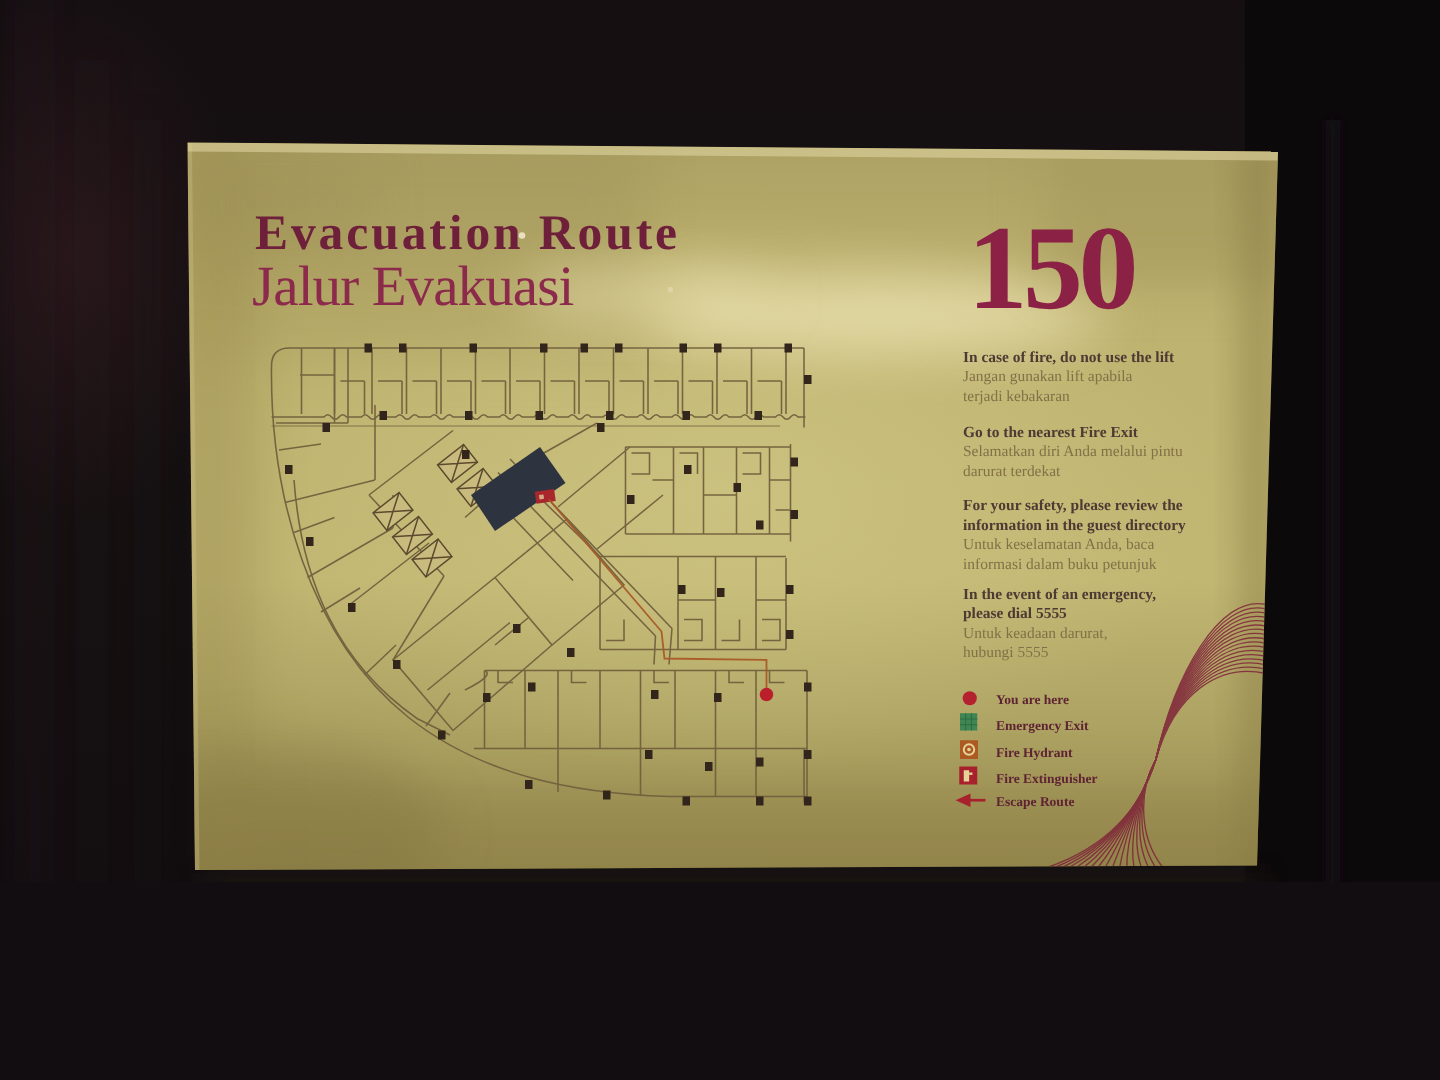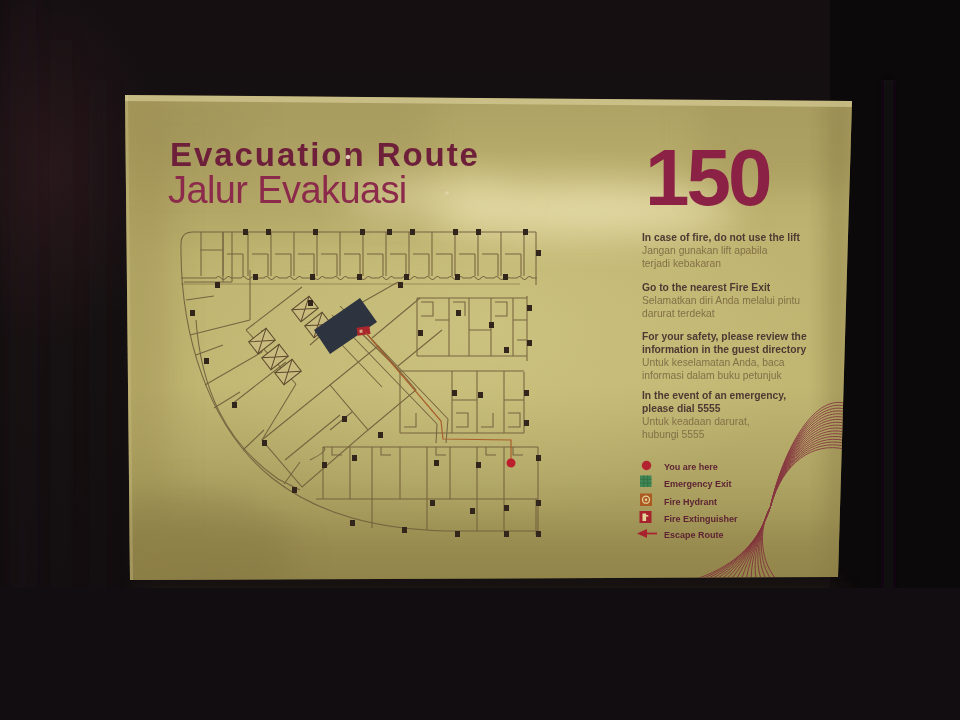--- a/index.html
+++ b/index.html
@@ -1,16 +1,16 @@
 <!DOCTYPE html>
 <html><head><meta charset="utf-8">
 <style>
   html,body{margin:0;padding:0;background:#120d10;}
   #scene{position:relative;width:960px;height:588px;overflow:hidden;
-         font-family:Liberation Sans, sans-serif;}
+         font-family:Liberation Serif, serif;}
 </style></head>
 <body>
 <div id="scene">
 <svg width="960" height="720" viewBox="0 0 960 720">
 <defs>
   <linearGradient id="bgdark" x1="0" y1="0" x2="0" y2="1">
     <stop offset="0" stop-color="#150f12"></stop>
           <stop offset="0.5" stop-color="#141011"></stop>
     <stop offset="1" stop-color="#100c0f"></stop>
   </linearGradient>

